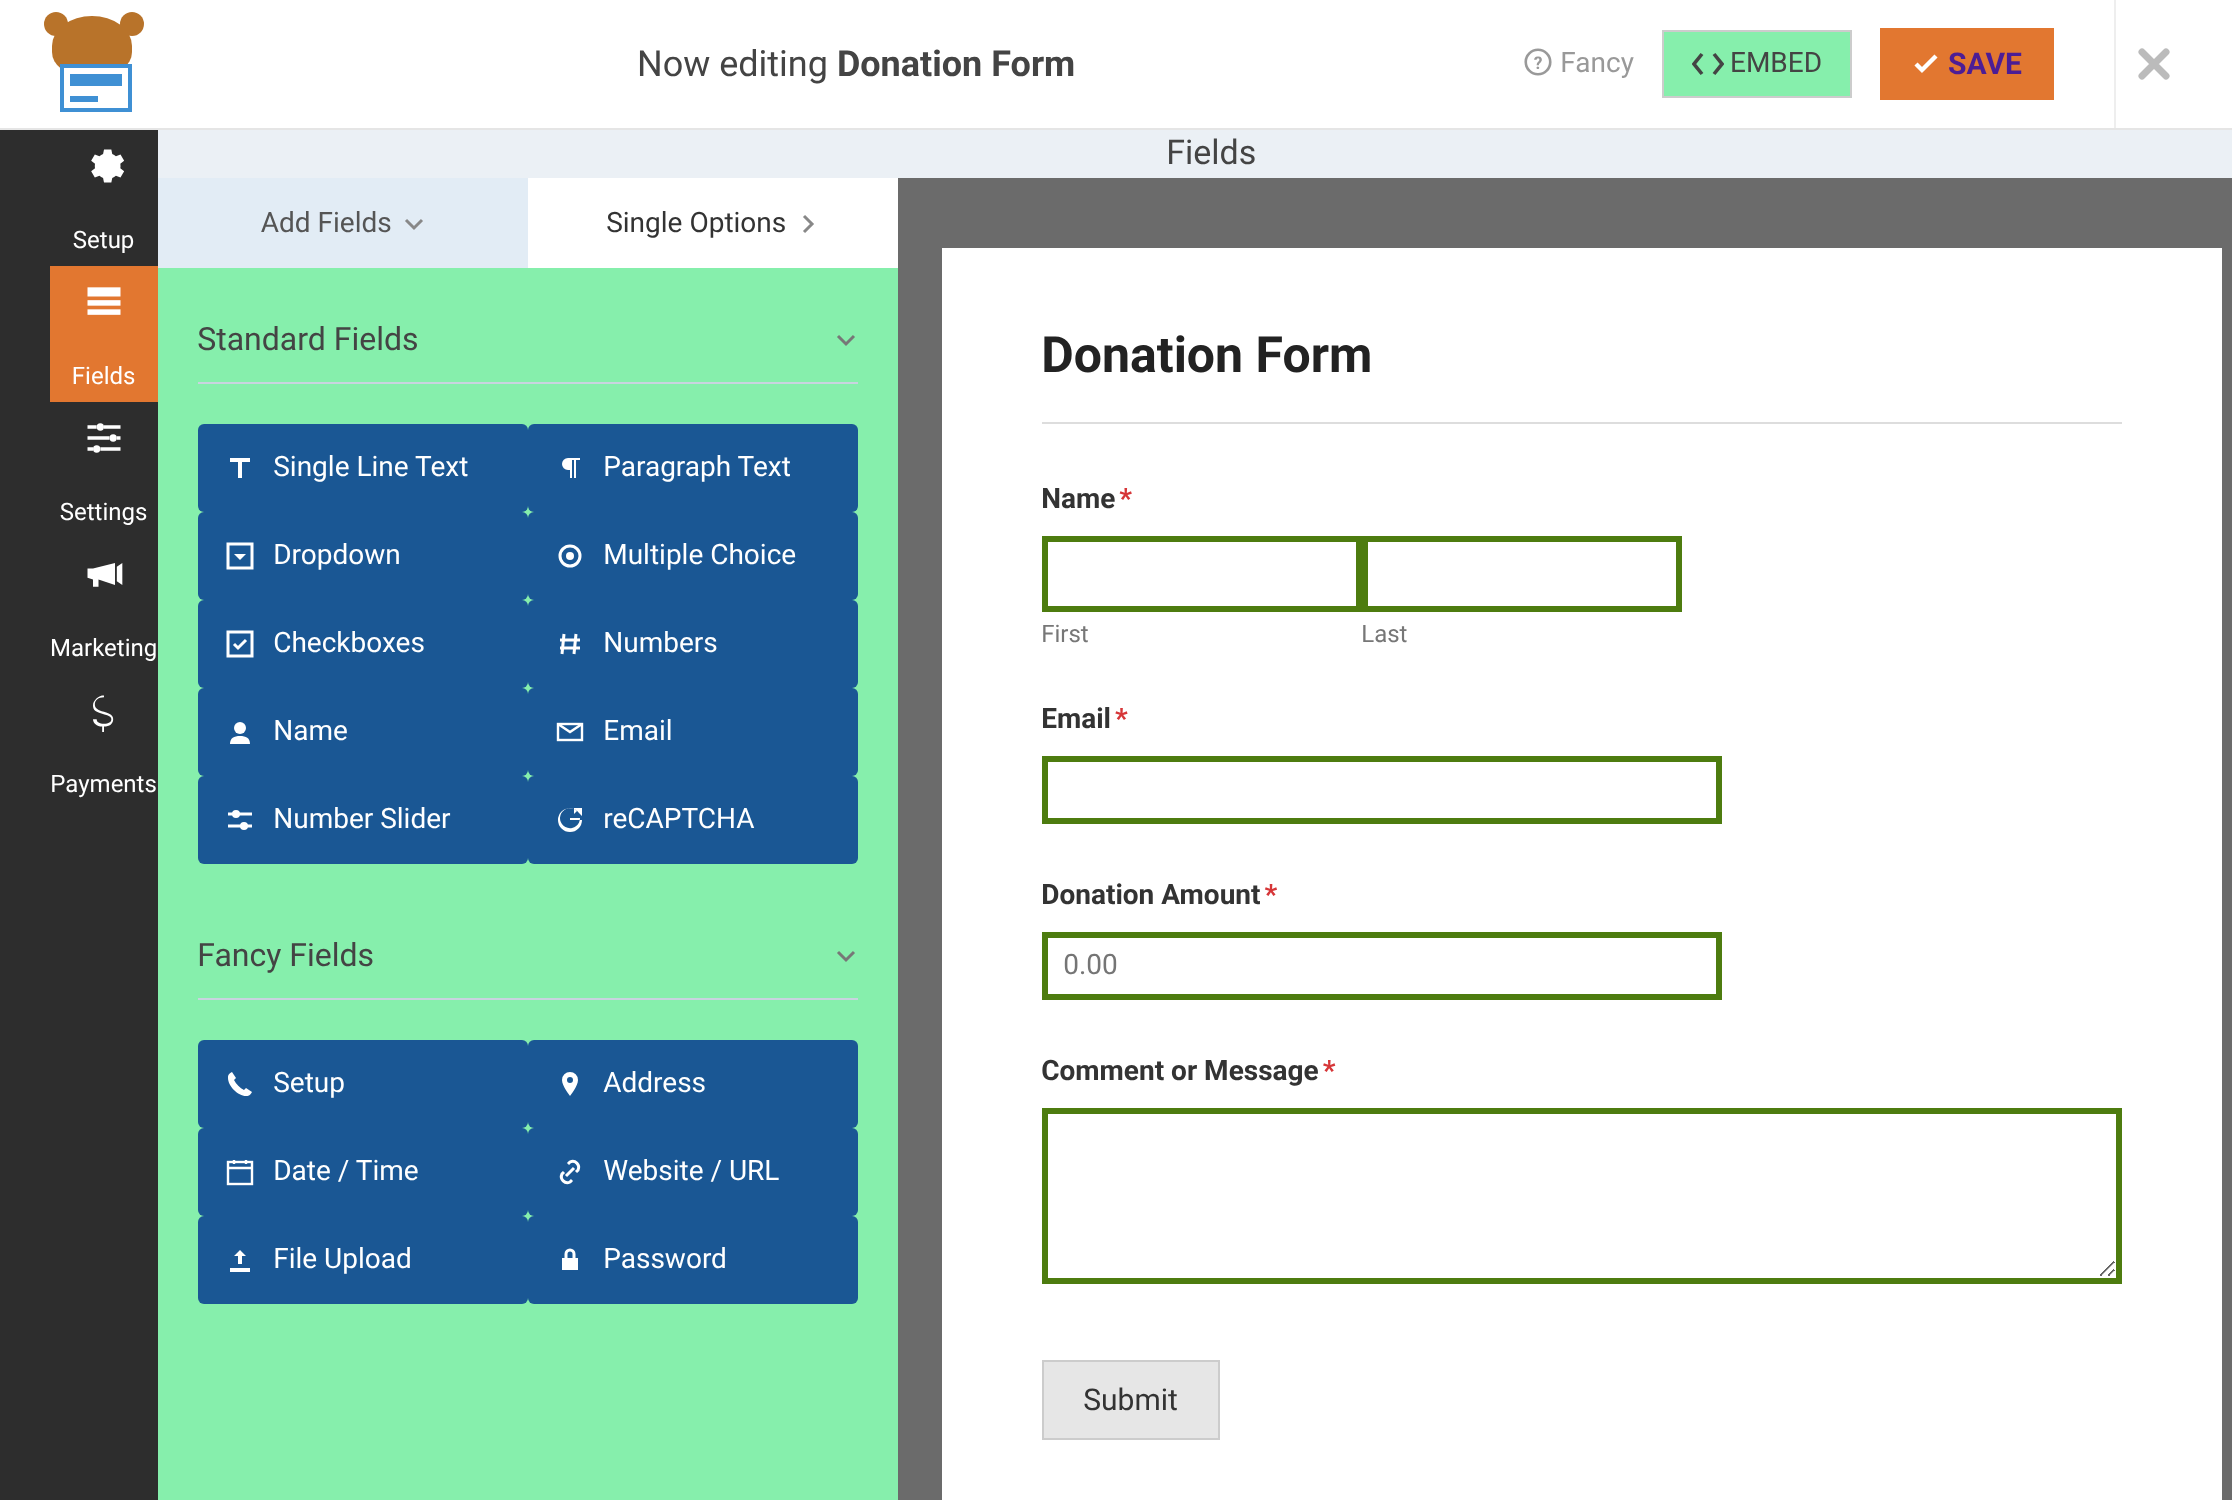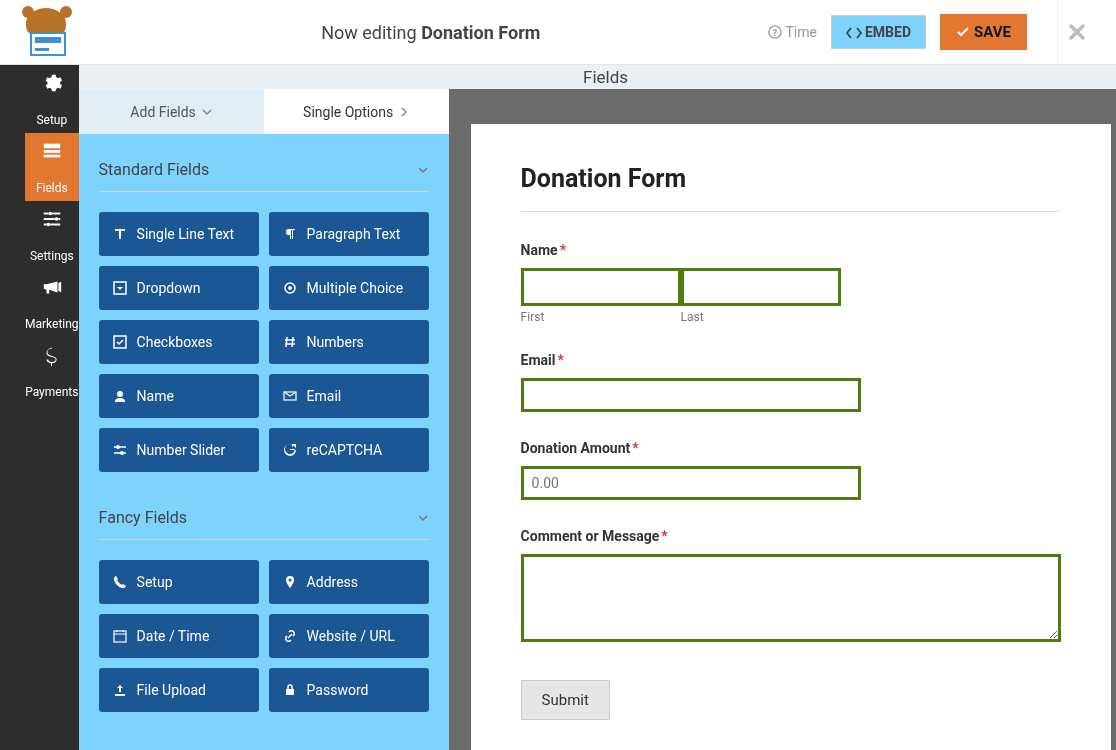--- a/index.html
+++ b/index.html
@@ -13,23 +13,23 @@
 .logo-ear.l { top:-2px; left:2px; }
 .logo-ear.r { top:-2px; right:2px; }
 .logo-doc { width:36px; height:24px; background:#fff; border:2px solid #3f90d4; position:absolute; bottom:0; left:10px; }
 .logo-doc::before { content:''; position:absolute; top:3px; left:3px; right:3px; height:6px; background:#3f90d4; }
 .logo-doc::after { content:''; position:absolute; bottom:3px; left:3px; width:14px; height:3px; background:#3f90d4; }
 .title-area { flex:1; text-align:center; color:#444; font-size:18px; }
 .title-area .bold { font-weight:700; }
 .top-actions { display:flex; align-items:center; gap:14px; }
 .help { color:#999; font-size:14px; }
 .help svg { vertical-align:-2px; margin-right:4px; }
-.embed-btn { background:#7dd3fc; border:1px solid #ccc; padding:8px 14px; font-weight:700; font-size:14px; color:#444; cursor:pointer; }
+.embed-btn { background:#86efac; border:1px solid #ccc; padding:8px 14px; font-weight:400; font-size:14px; color:#444; cursor:pointer; }
 .embed-btn svg { vertical-align:-2px; margin-right:3px; }
-.save-btn { background:#e27730; color:#0f172a; border:none; padding:9px 16px; font-weight:700; font-size:15px; cursor:pointer; }
+.save-btn { background:#e27730; color:#4c1d95; border:none; padding:9px 16px; font-weight:700; font-size:15px; cursor:pointer; }
 .save-btn svg { vertical-align:-2px; margin-right:4px; }
 .close-x { color:#bbb; font-size:26px; cursor:pointer; margin-left:16px; padding:0 10px; border-left:1px solid #eee; height:64px; display:flex; align-items:center; }
 
 
 .main { display:flex; height:calc(100% - 65px); }
 
 
 .vnav { width:88px; background:#2d2d2d; display:flex; flex-direction:column; }
 .vnav-item { height:68px; display:flex; flex-direction:column; align-items:center; justify-content:center; color:#fff; font-size:12px; cursor:pointer; gap:19px;margin-left:25px; }
 .vnav-item.active { background:#e27730; }
@@ -38,30 +38,30 @@
 
 .content { flex:1; display:flex; flex-direction:column; background:#ebf0f5; }
 
 
 .strip { height:45px; background:#ebf0f5; display:flex; align-items:center; justify-content:center; font-size:17px; color:#444; }
 
 
 .lower { flex:1; display:flex; }
 
 
-.panel { width:370px; background:#7dd3fc; display:flex; flex-direction:column; }
+.panel { width:370px; background:#86efac; display:flex; flex-direction:column; }
 .panel-tabs { display:flex; height:45px; background:#e2ecf5; }
 .panel-tab { flex:1; display:flex; align-items:center; justify-content:center; gap:6px; font-size:14px; color:#555; cursor:pointer; }
 .panel-tab.active { background:#fff; color:#333; }
 .panel-tab svg { width:10px; height:10px; fill:#888; }
 .panel-body { flex:1; overflow-y:auto; padding:0 20px 20px; }
 .section-head { display:flex; align-items:center; justify-content:space-between; padding:26px 0 12px; border-bottom:1px solid #c8d4df; cursor:pointer; }
 .section-head span { font-size:16px; color:#444; }
 .section-head svg { width:12px; height:12px; fill:#777; }
-.field-grid { display:grid; grid-template-columns:1fr 1fr; gap:10px; margin-top:20px; margin-bottom:10px; }
+.field-grid { display:grid; grid-template-columns:1fr 1fr; margin-top:20px; margin-bottom:10px; }
 .field-btn { background:#1a5794; color:#fff; border:none; height:44px; display:flex; align-items:center; padding:0 14px; font-size:14px; cursor:pointer; border-radius:3px; gap:10px; }
 .field-btn svg { width:14px; height:14px; fill:#fff; flex-shrink:0; }
 
 
 .preview-wrap { flex:1; background:#6b6b6b; padding:35px 22px 0; overflow:hidden; }
 .preview { background:#fff; padding:40px 50px 30px; height:100%; overflow-y:auto; }
 .preview h2 { font-size:25px; font-weight:700; color:#222; margin-bottom:18px; }
 .preview hr { border:none; border-top:1px solid #ddd; margin-bottom:30px; }
 .form-row { margin-bottom:28px; }
 .form-label { font-size:14px; font-weight:700; color:#333; display:block; margin-bottom:10px; }
@@ -86,21 +86,21 @@
       <div class="logo-doc"></div>
   </div>
   <div class="title-area">
     <span>Now editing </span><span class="bold">Donation Form</span>
   </div>
   <div class="top-actions">
     <span class="help">
       <svg width="14" height="14" viewBox="0 0 16 16">
           <circle cx="8" cy="8" r="7" fill="none" stroke="#999" stroke-width="1.5"></circle>
           <text x="8" y="12" text-anchor="middle" font-size="10" fill="#999" font-weight="bold">?</text>
-        </svg><span>Time</span>
+        </svg><span>Fancy</span>
     </span>
     <button class="embed-btn">
       <svg width="16" height="12" viewBox="0 0 16 12">
           <path d="M5 1L1 6l4 5M11 1l4 5-4 5" fill="none" stroke="#444" stroke-width="1.8"></path>
         </svg><span>EMBED</span>
     </button>
     <button class="save-btn">
       <svg width="14" height="14" viewBox="0 0 14 14">
           <path d="M2 7l3 3 7-7" fill="none" stroke="#fff" stroke-width="2.2"></path>
         </svg><span>SAVE</span>

